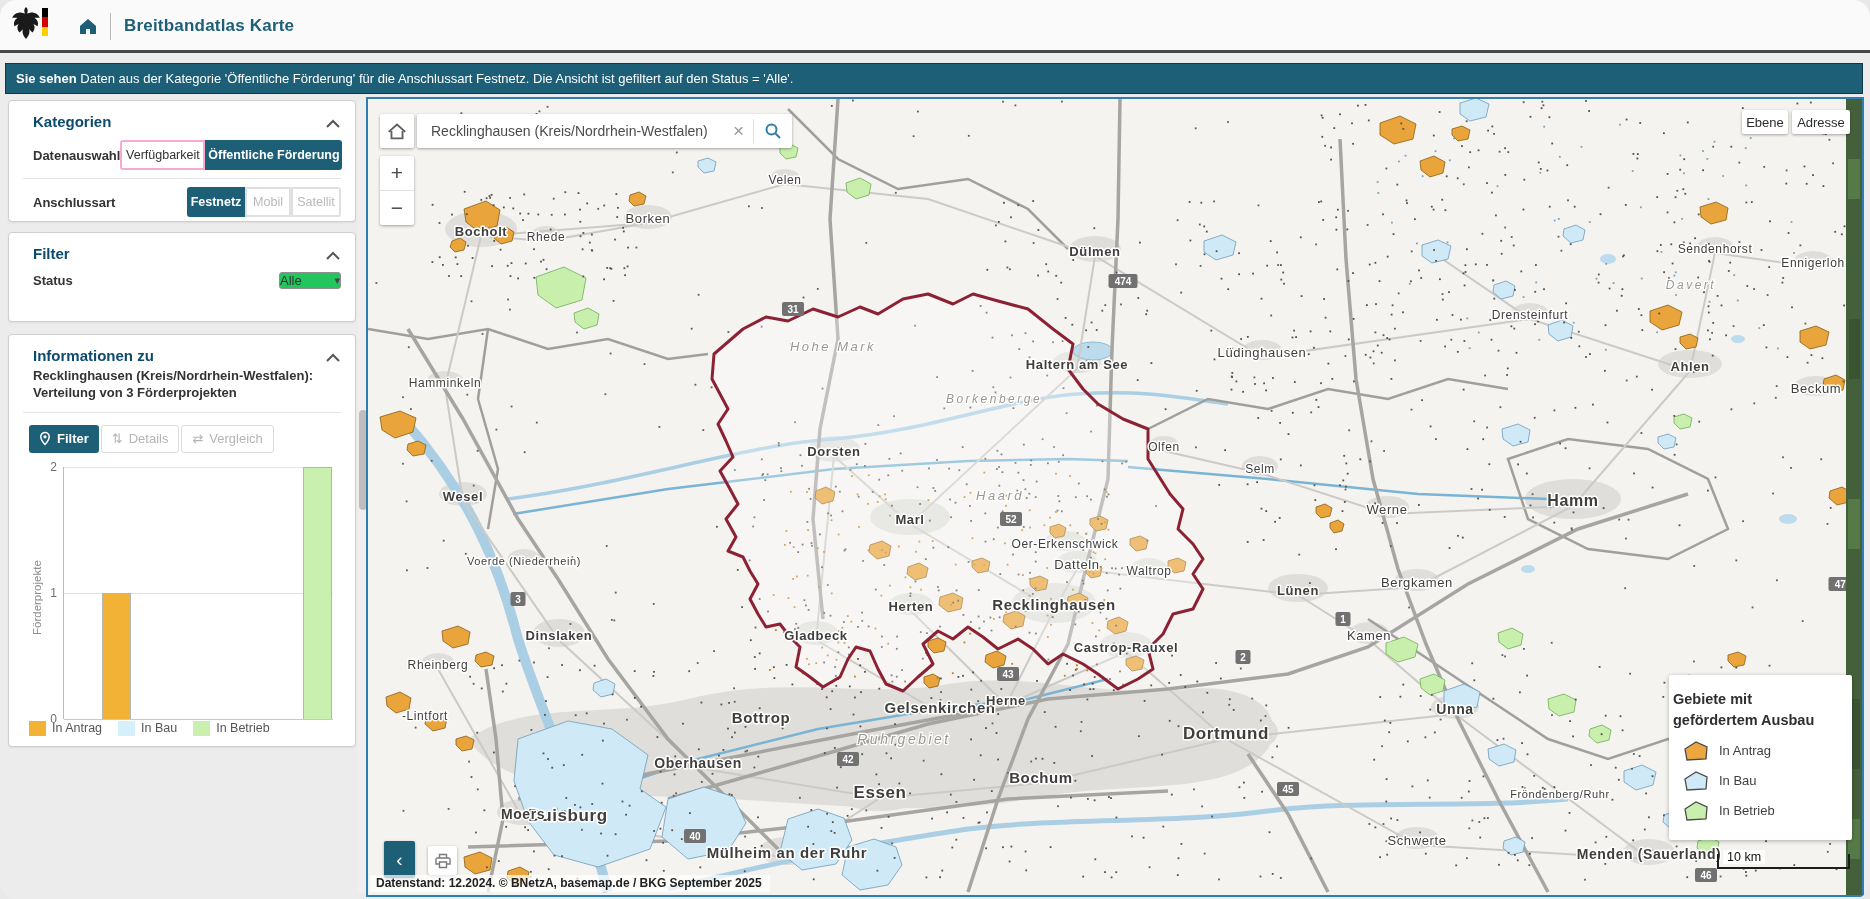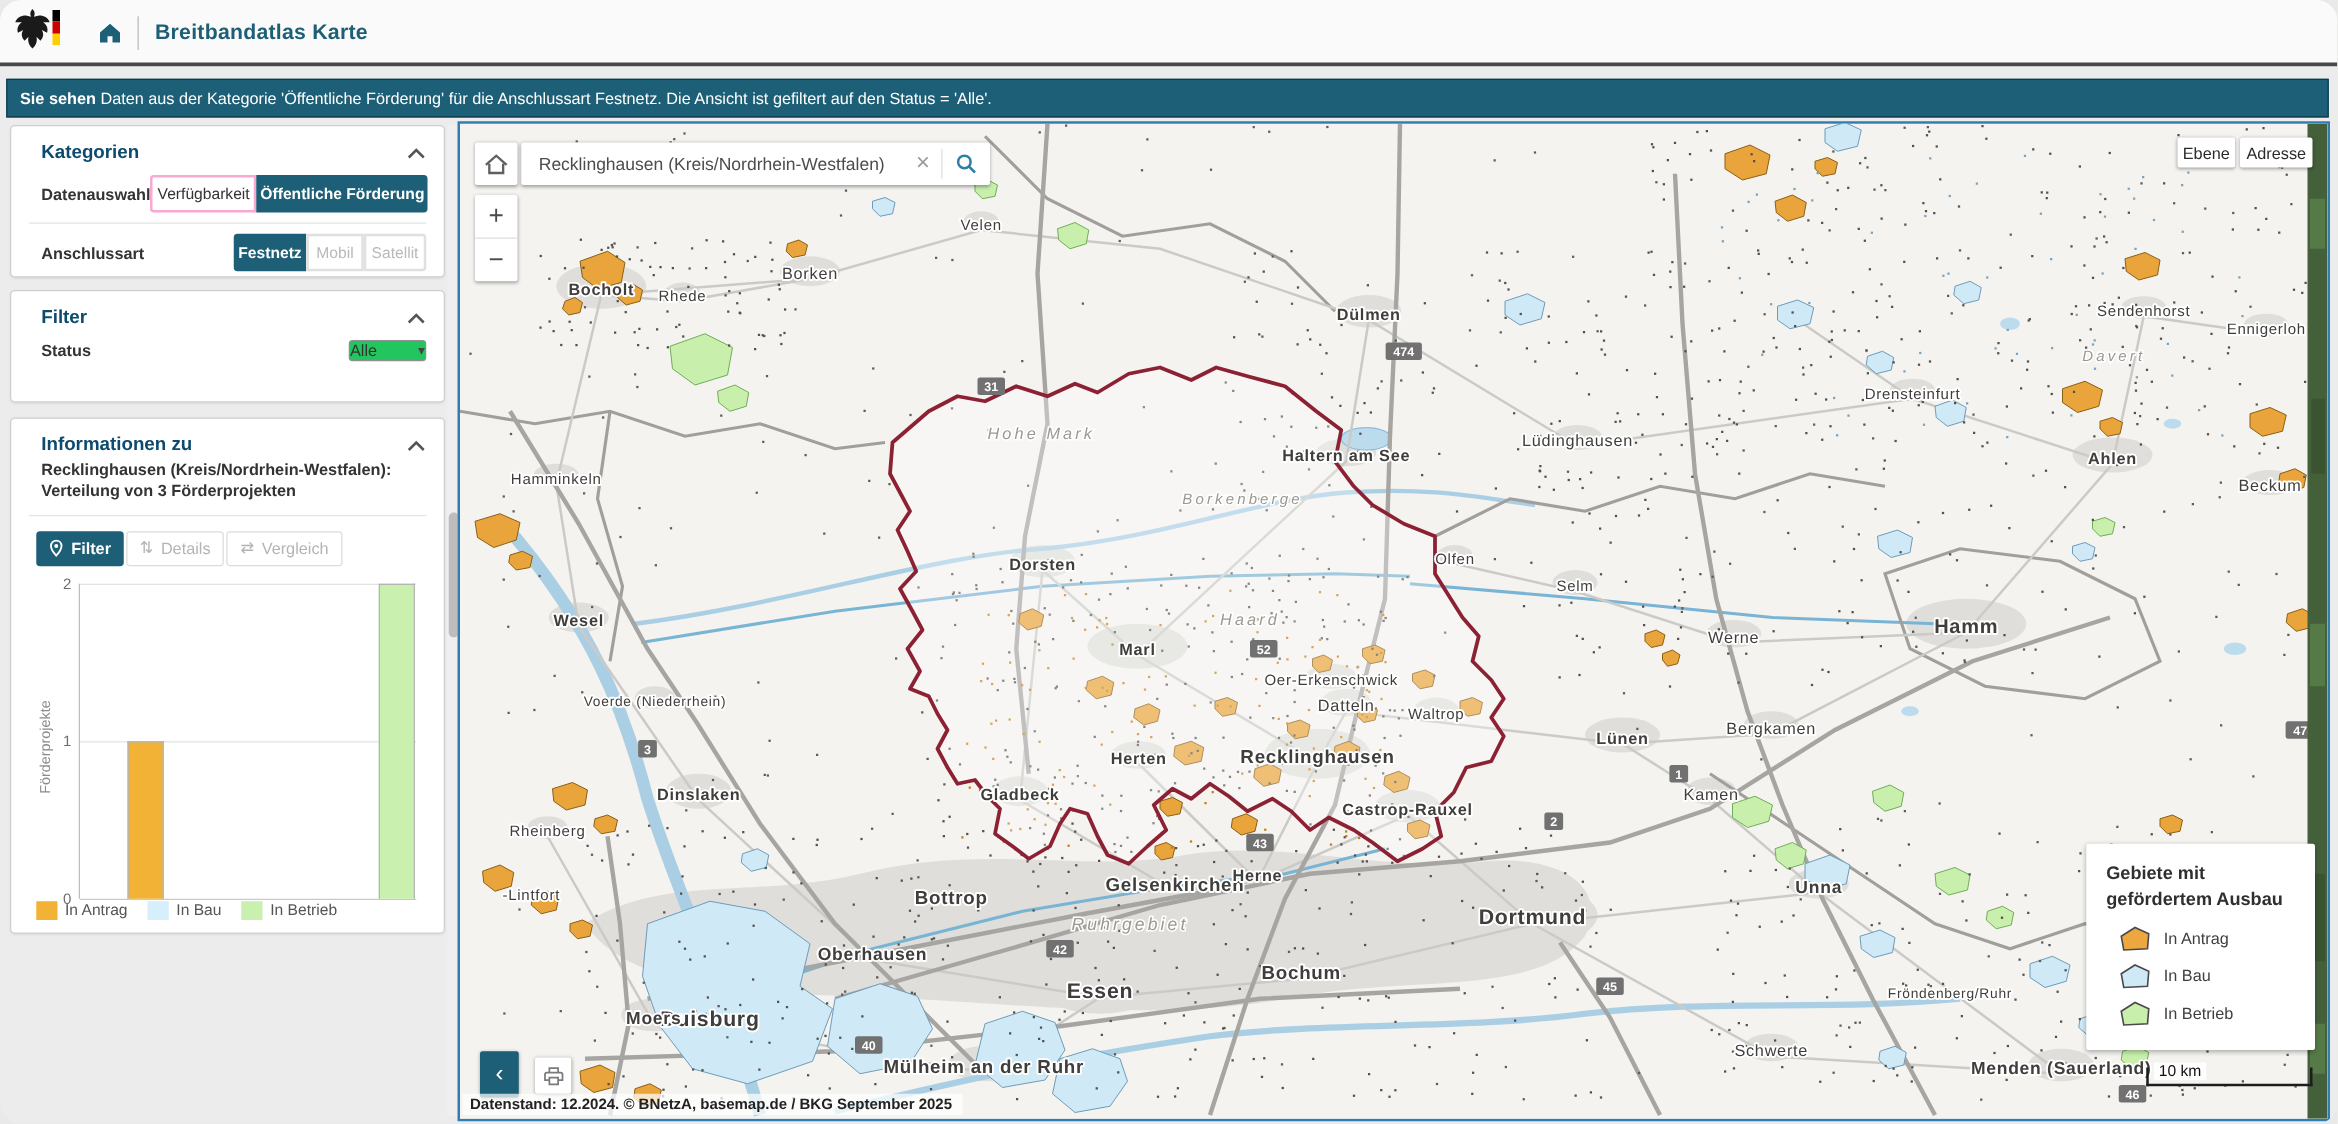--- a/index.html
+++ b/index.html
@@ -76,21 +76,21 @@
   #searchbox input { flex:1; border:0; outline:none; font-size:14px; color:#4c4c4c; padding-left:14px; background:transparent; font-family:"Liberation Sans",sans-serif; }
   #searchbox .clr { color:#9a9a9a; font-size:19px; padding:0 9px; cursor:pointer; }
   #searchbox .sep { width:1px; height:24px; background:#e0e0e0; }
   #searchbox .mag { width:38px; display:flex; align-items:center; justify-content:center; cursor:pointer; }
   #zoomctl { position:absolute; left:12px; top:57px; width:34px; height:69px; background:#fff; border-radius:2px; box-shadow:0 1px 3px rgba(0,0,0,.35); }
   #zoomctl .zc { height:34px; display:flex; align-items:center; justify-content:center; font-size:21px; color:#4a4a4a; cursor:pointer; }
   #zoomctl .zdiv { height:1px; background:#e0e0e0; }
   #btn-layer { left:1374px; top:11px; width:46px; height:24px; font-size:13px; color:#2b2b2b; }
   #btn-addr { left:1424px; top:11px; width:58px; height:24px; font-size:13px; color:#2b2b2b; }
 
-  #mlegend { position:absolute; left:1301px; top:576px; width:183px; height:165px; background:#fff; box-shadow:0 1px 4px rgba(0,0,0,.3); border-radius:2px; padding:14px 14px 10px 16px; }
+  #mlegend { position:absolute; left:1301px; top:576px; width:183px; height:165px; background:#fff; box-shadow:0 1px 4px rgba(0,0,0,.3); border-radius:2px; padding:14px 14px 10px 4px; }
   #mlegend .t { font-size:14.5px; font-weight:bold; color:#2f2f2f; line-height:1.45; }
   #mlegend .row { display:flex; align-items:center; gap:10px; margin-top:9px; padding-left:10px; }
   #mlegend .lbl { font-size:13px; color:#3f3f3f; }
 
   #scalebar { position:absolute; left:1349px; top:755px; width:133px; height:15px; border-left:2px solid #1d1d1d; border-right:2px solid #1d1d1d; border-bottom:2px solid #1d1d1d; }
   #scalebar span { position:absolute; left:4px; top:-4px; font-size:12.5px; color:#111; background:rgba(255,255,255,.85); padding:0 4px; }
 
   #btn-collapse { position:absolute; left:16px; top:742px; width:31px; height:37px; background:#1d5f77; color:#fff; font-size:19px; display:flex; align-items:center; justify-content:center; border-radius:2px; cursor:pointer; box-shadow:0 1px 3px rgba(0,0,0,.35); }
   #btn-print { left:60px; top:747px; width:29px; height:29px; }
   #attrib { position:absolute; left:2px; bottom:3px; background:rgba(255,255,255,.72); font-size:12px; color:#222; padding:1px 8px 2px 6px; white-space:nowrap;font-weight:bold; }

